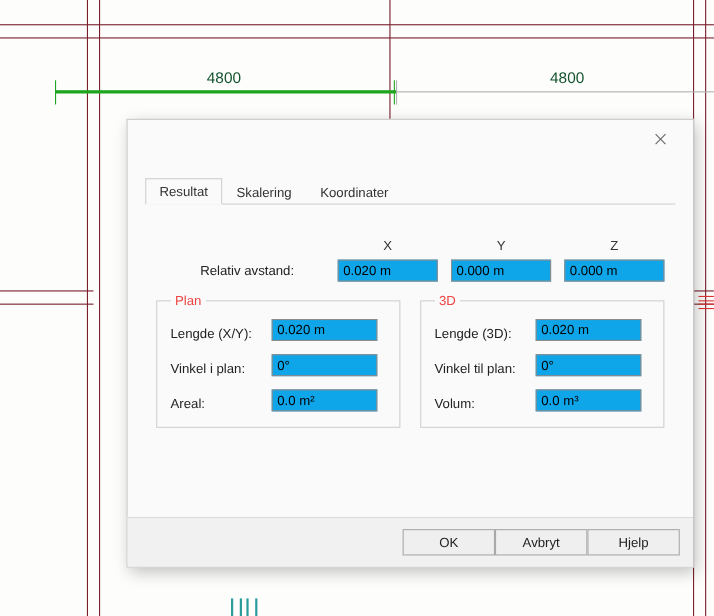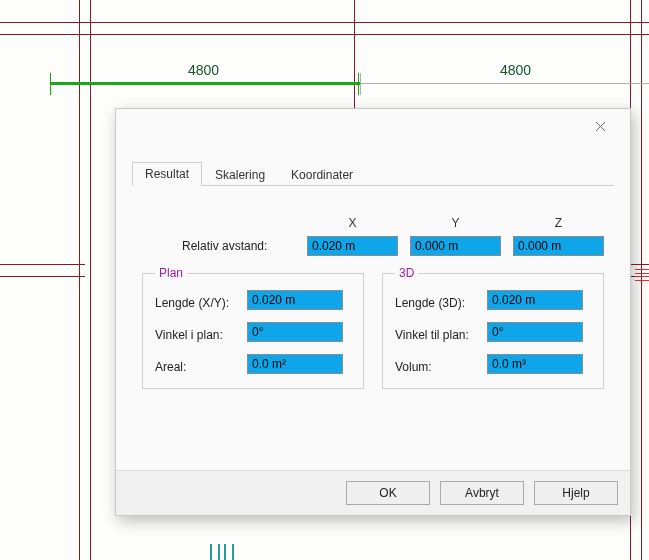--- a/index.html
+++ b/index.html
@@ -212,40 +212,39 @@
     margin-top: 6px;
   }
   fieldset.grp {
     flex: 1;
     border: 1px solid #d0d0d0;
     padding: 10px 12px 12px 12px;
     margin: 0;
   }
   fieldset.grp legend {
     padding: 0 4px;
-    color: #a21caf;
+    color: #ef4444;
     font-size: 12px;
   }
   .grow { display: flex; align-items: flex-end; margin-bottom: 12px; }
   .grow:last-child { margin-bottom: 2px; }
   .grow .glbl { width: 92px; color: #222; }
   .grow input.fld { margin-left: 0; width: 96px; }
 
   
   .footer {
     position: absolute;
     left: 0; right: 0; bottom: 0;
     height: 44px;
     border-top: 1px solid #dcdcdc;
     background: #f1f1f1;
     display: flex;
     justify-content: flex-end;
     align-items: center;
     padding: 0 12px;
-    gap: 10px;
   }
   button.btn {
     min-width: 84px;
     height: 24px;
     font: inherit;
     background: #efefef;
     border: 1px solid #a9a9a9;
     color: #222;
   }
 </style>

